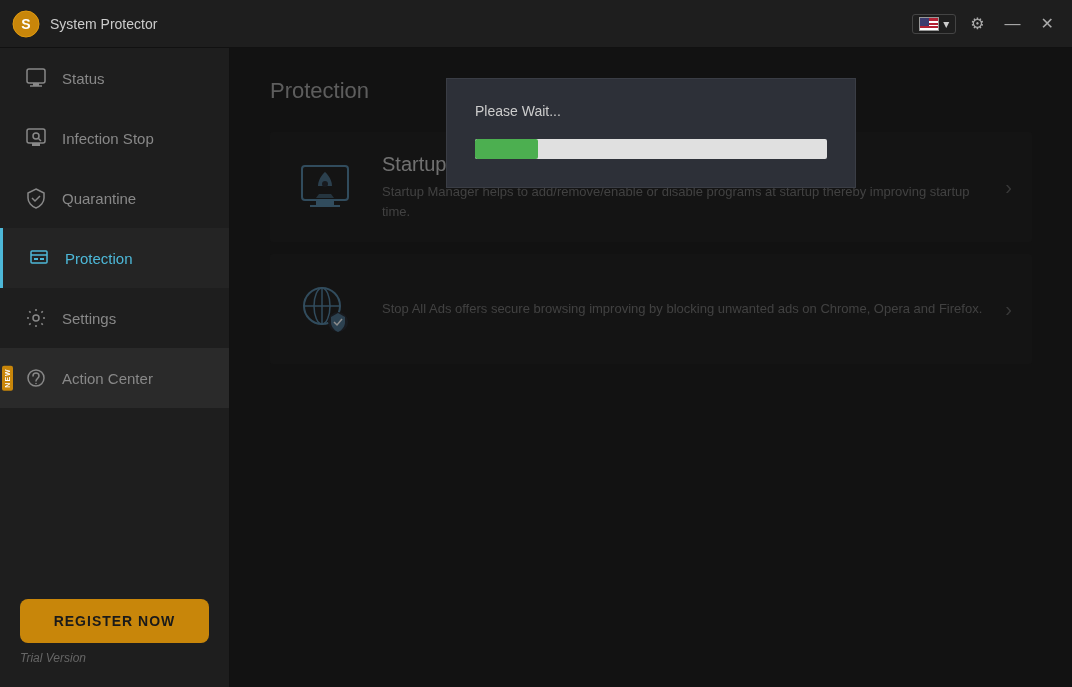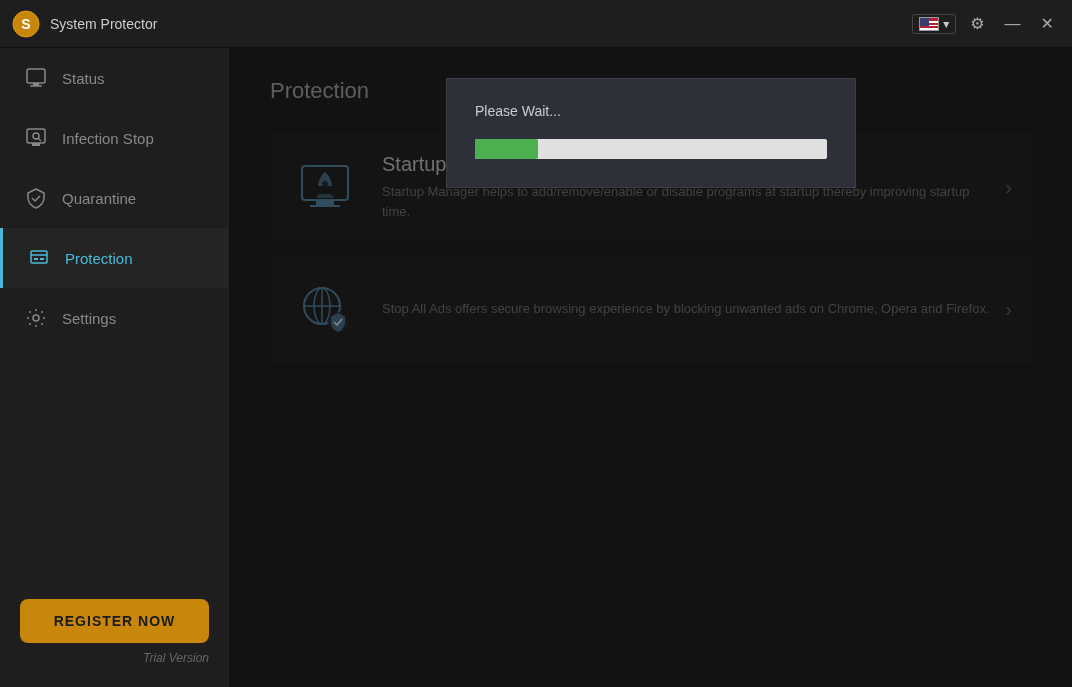--- a/index.html
+++ b/index.html
@@ -166,21 +166,21 @@
       color: #1a1a1a;
       font-size: 14px;
       font-weight: bold;
       border: none;
       cursor: pointer;
       text-align: center;
       border-radius: 8px;
       letter-spacing: 1px;
     }
     .trial-text {
-      text-align: right;
+      text-align: left;
       color: #666;
       font-size: 12px;
       font-style: italic;
       padding: 8px 0 12px;
     }
 
     
     .main-content {
       flex: 1;
       background: #212121;
@@ -360,20 +360,31 @@
       <div class="nav-item">
         <div class="nav-icon">
           <svg width="22" height="22" viewBox="0 0 22 22" fill="none">
             <circle cx="11" cy="11" r="3" stroke="#888" stroke-width="1.5" fill="none"></circle>
             <path d="M11 2v2M11 18v2M2 11h2M18 11h2M4.2 4.2l1.4 1.4M16.4 16.4l1.4 1.4M4.2 17.8l1.4-1.4M16.4 5.6l1.4-1.4" stroke="#888" stroke-width="1.5"></path>
           </svg>
         </div>
         <span class="nav-label">Settings</span>
       </div>
 
+      <div class="nav-item action-active" style="background:#2a2a2a; padding-left:20px;">
+        <span class="new-badge" style="position:absolute;left:2px;top:50%;transform:translateY(-50%) rotate(180deg);writing-mode:vertical-rl;background:#c8860a;color:#fff;font-size:7px;font-weight:bold;padding:3px 2px;border-radius:2px;letter-spacing:1px;">NEW</span>
+        <div class="nav-icon" style="margin-left:4px;">
+          <svg width="22" height="22" viewBox="0 0 22 22" fill="none">
+            <circle cx="11" cy="11" r="8" stroke="#888" stroke-width="1.5" fill="none"></circle>
+            <path d="M8 9C8 7.3 9.3 6 11 6s3 1.3 3 3c0 2-3 3-3 5" stroke="#888" stroke-width="1.5" stroke-linecap="round"></path>
+            <circle cx="11" cy="16.5" r="0.8" fill="#888"></circle>
+          </svg>
+        </div>
+        <span class="nav-label">Action Center</span>
+      </div>
     </nav>
 
     <div class="register-section">
       <button class="register-btn">REGISTER NOW</button>
       <div class="trial-text">Trial Version</div>
     </div>
   </div>
 
   <div class="main-content">
     <h1 class="page-title">Protection</h1>
@@ -405,21 +416,21 @@
           <ellipse cx="28" cy="28" rx="8" ry="18" stroke="#5a8aaa" stroke-width="1.5" fill="none"></ellipse>
           <line x1="10" y1="28" x2="46" y2="28" stroke="#5a8aaa" stroke-width="1.5"></line>
           <line x1="28" y1="10" x2="28" y2="46" stroke="#5a8aaa" stroke-width="1.5"></line>
 
           <circle cx="44" cy="44" r="10" fill="#2d3038"></circle>
           <path d="M44 35L51 39V44C51 48.4 47.9 52.5 44 54C40.1 52.5 37 48.4 37 44V39L44 35Z" fill="#5a8aaa" opacity="0.8"></path>
           <path d="M40 44L43 47L48 41" stroke="#fff" stroke-width="1.5"></path>
         </svg>
       </div>
       <div class="card-info">
-        <div class="card-desc">Stop All Ads offers secure browsing experience by blocking unwanted ads on Chrome, Opera and Firefox.</div>
+        <div class="card-desc">Stop All Ads offers secure browsing improving by blocking unwanted ads on Chrome, Opera and Firefox.</div>
       </div>
       <div class="card-arrow">›</div>
     </div>
 
     <div class="modal-overlay">
       <div class="modal">
         <div class="modal-title">Please Wait...</div>
         <div class="progress-bar-bg">
           <div class="progress-bar-fill" style="width:18%;"></div>
         </div>

